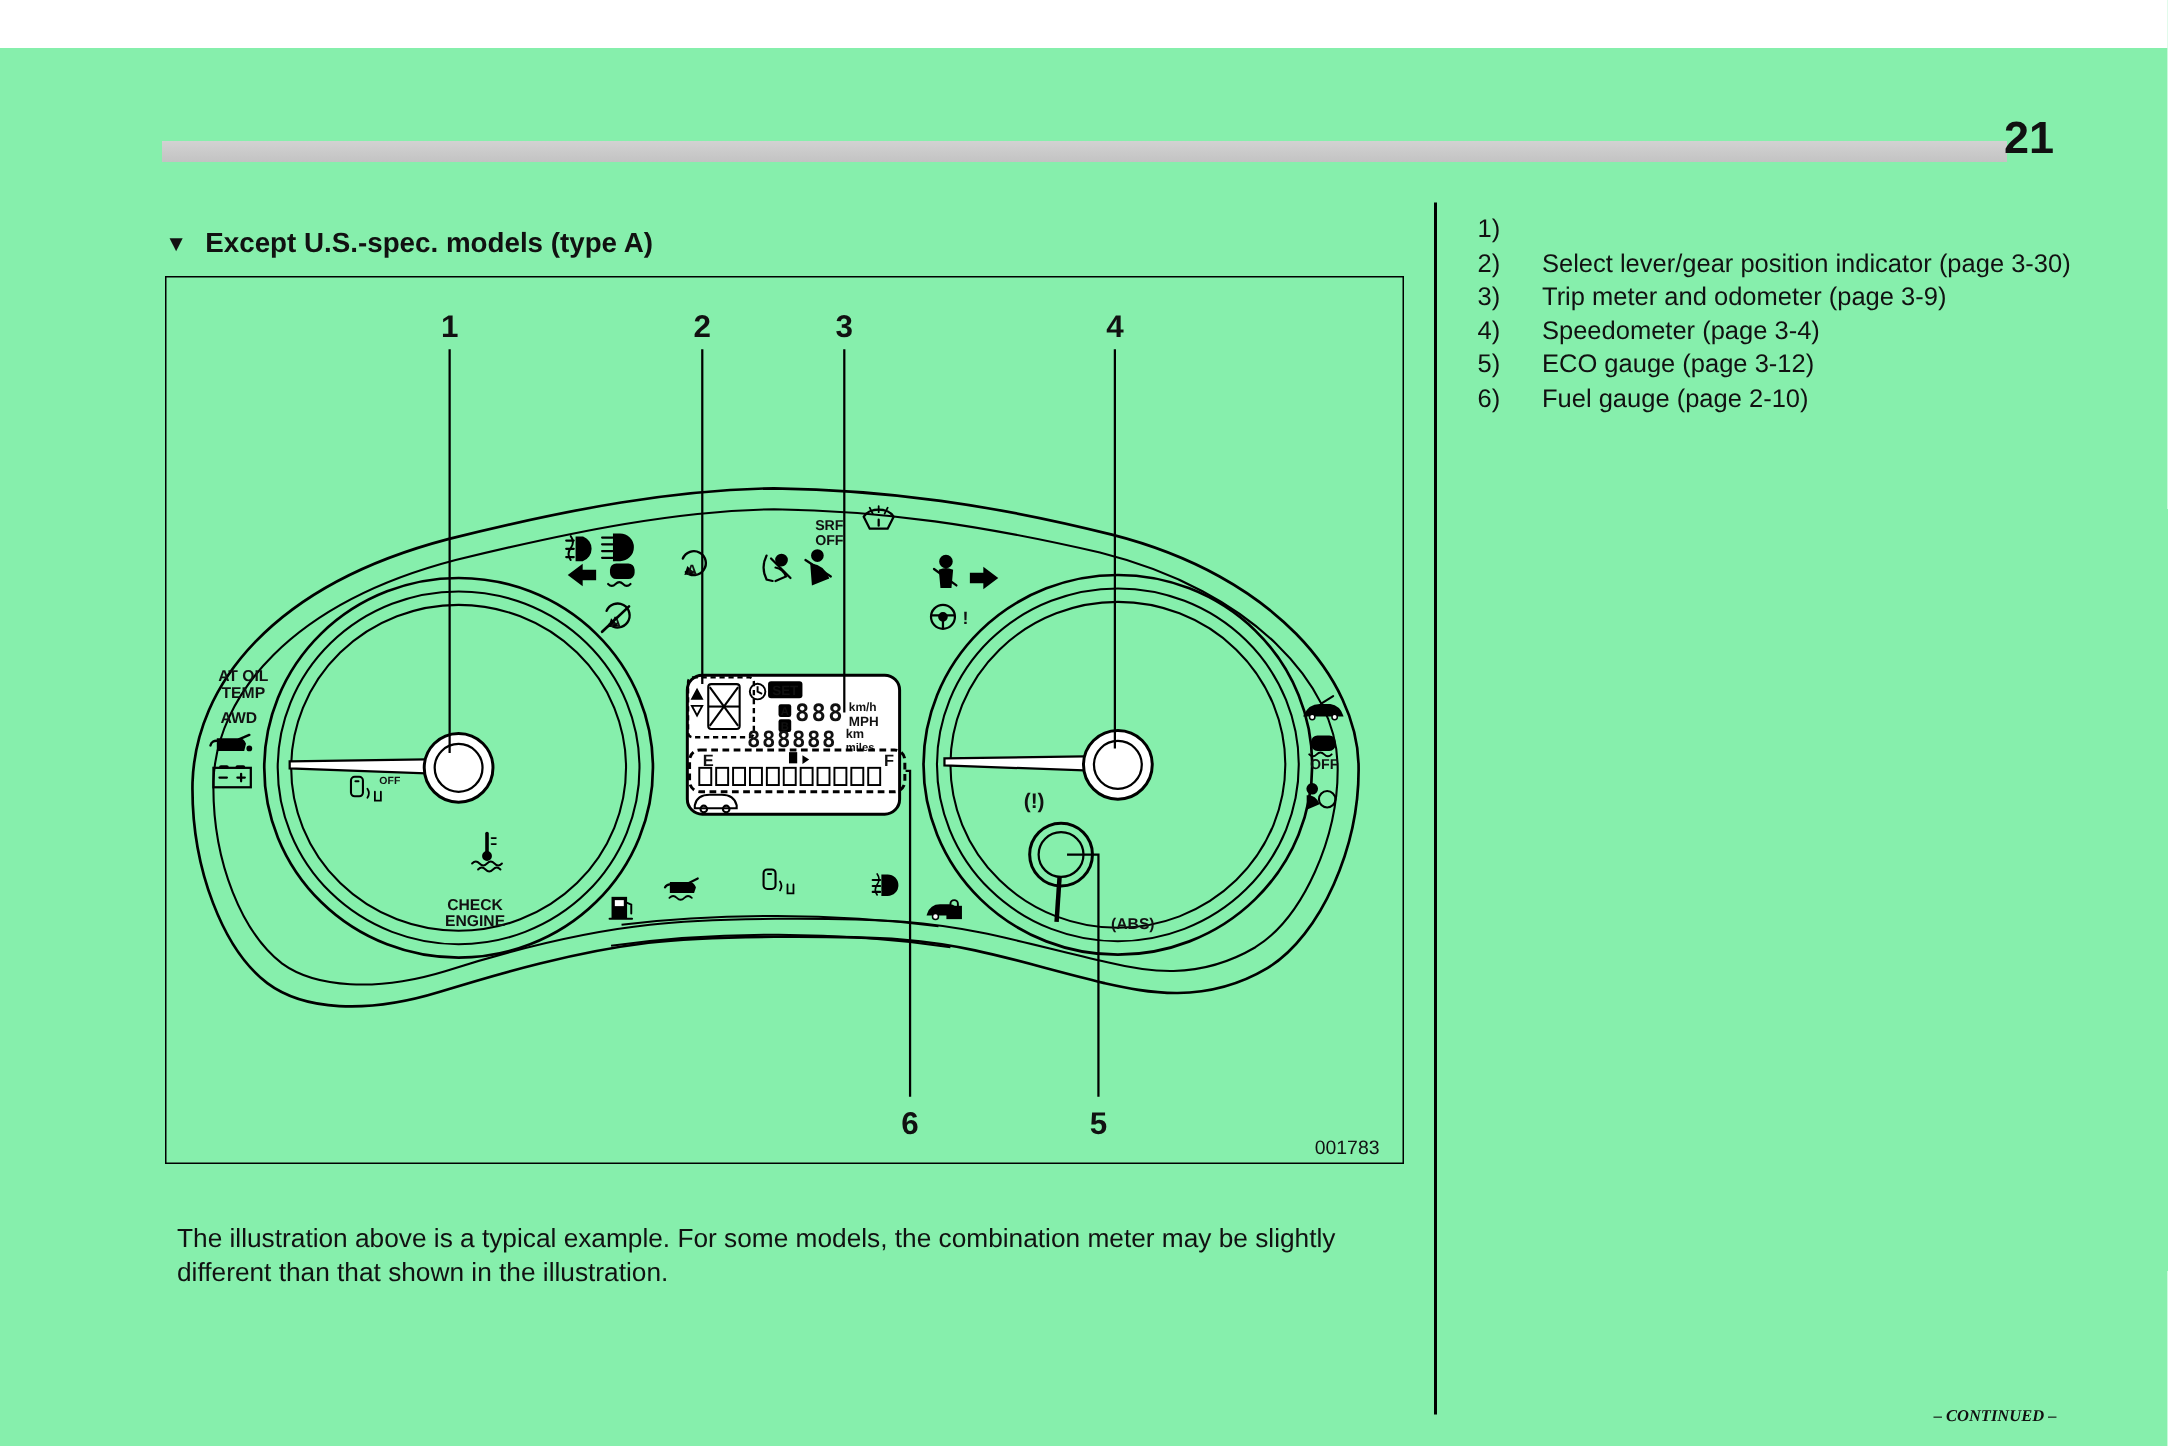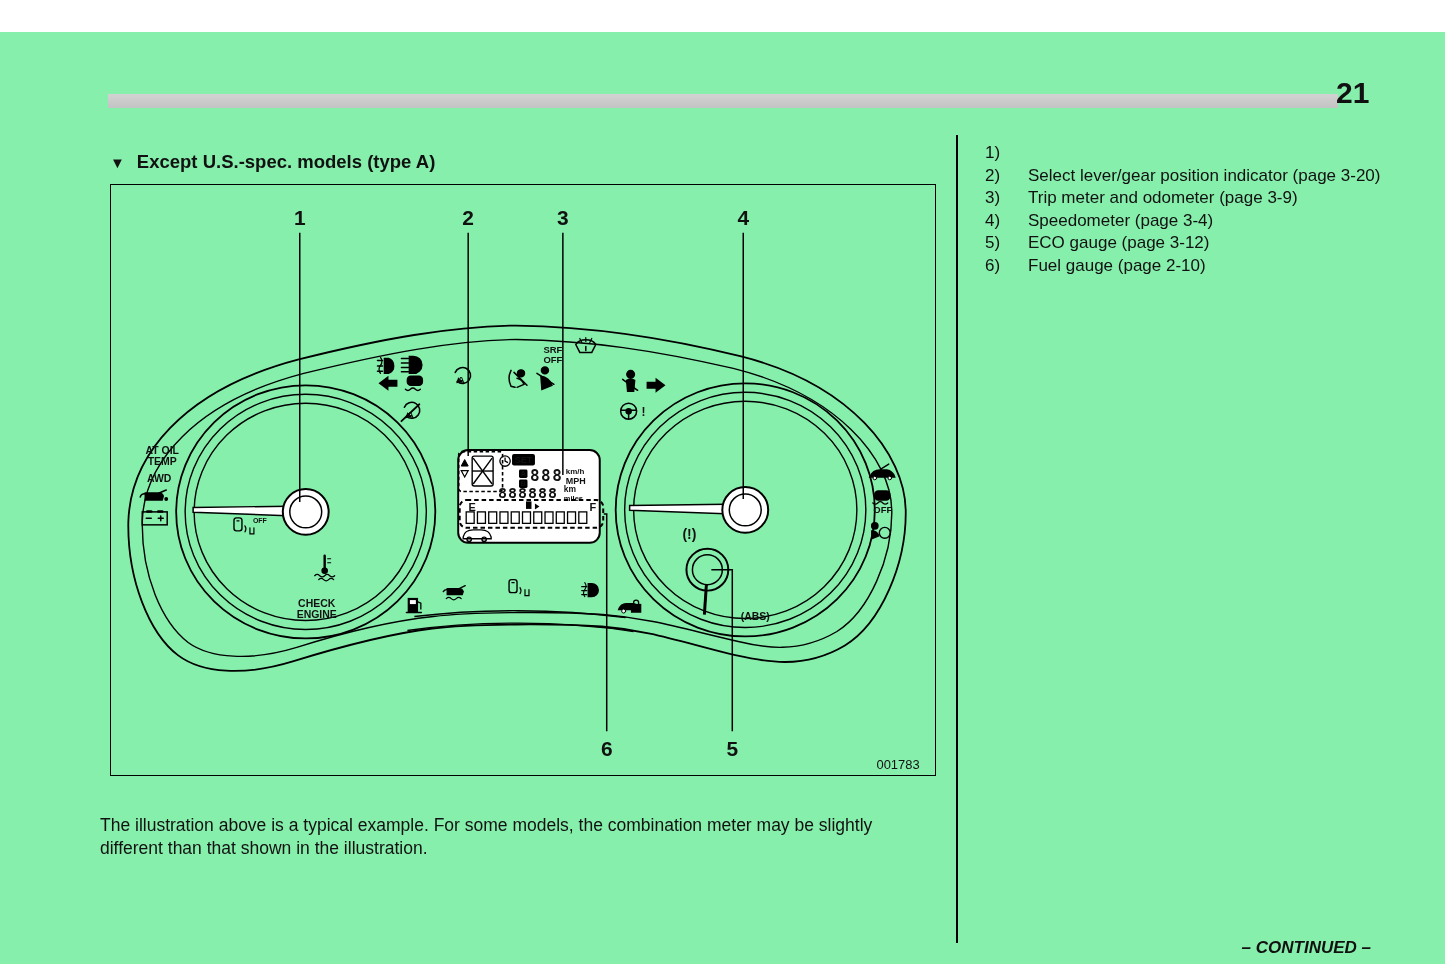--- a/index.html
+++ b/index.html
@@ -7,28 +7,28 @@
         font-family:"Liberation Sans",sans-serif;color:#111;margin-top:32px;}
   .topbar{position:absolute;left:108px;top:62px;width:1230px;height:14px;
           background:linear-gradient(#d2d2d2,#c3c3c3);}
   .pagenum{position:absolute;left:1336px;top:44px;font-size:30px;font-weight:bold;color:#111;}
   .heading{position:absolute;left:110px;top:119px;display:flex;align-items:center;gap:12px;}
   .heading .marker{font-size:15px;line-height:1;}
   .heading .title{font-size:18.5px;font-weight:bold;text-align:right;}
   .figure-box{position:absolute;left:110px;top:152px;width:826px;height:592px;
               border:1.6px solid #000;box-sizing:border-box;}
   .figure-box svg{display:block;width:100%;height:100%;}
-  .caption{position:absolute;left:100px;top:764px;width:838px;font-size:17.5px;line-height:1.33;}
+  .caption{position:absolute;left:118px;top:764px;width:838px;font-size:17.5px;line-height:1.33;}
   .divider{position:absolute;left:956px;top:103px;width:2px;height:808px;background:#000;}
   .legend{position:absolute;left:985px;top:110px;width:402px;font-size:17px;line-height:22.5px;}
   .legend-row{display:flex;}
   .legend-num{width:43px;flex:none;}
   .legend-text{flex:1;}
-  .continued{position:absolute;right:74px;top:906px;font-size:17px;font-weight:bold;
-             font-style:italic;}
+  .continued{position:absolute;right:74px;top:906px;font-size:11px;font-weight:bold;
+             font-style:italic;font-family:Liberation Serif, serif;}
   svg text{font-family:"Liberation Sans",sans-serif;fill:#111;}
   svg .seg{font-family:"DejaVu Sans Mono",monospace;font-weight:bold;}
   svg .lbl{font-weight:bold;}
 </style>
 </head>
 <body>
 
 <div class="page">
 
   <div class="topbar"></div>
@@ -324,21 +324,21 @@
   <p class="caption">The illustration above is a typical example. For some models, the combination meter may be slightly different than that shown in the illustration.</p>
 
   <div class="divider"></div>
 
   <div class="legend">
     <div class="legend-row">
       <span class="legend-num">1)</span>
     </div>
     <div class="legend-row">
       <span class="legend-num">2)</span>
-      <span class="legend-text">Select lever/gear position indicator (page 3-20)</span>
+      <span class="legend-text">Select lever/gear position indicator (page 3-30)</span>
     </div>
     <div class="legend-row">
       <span class="legend-num">3)</span>
       <span class="legend-text">Trip meter and odometer (page 3-9)</span>
     </div>
     <div class="legend-row">
       <span class="legend-num">4)</span>
       <span class="legend-text">Speedometer (page 3-4)</span>
     </div>
     <div class="legend-row">

